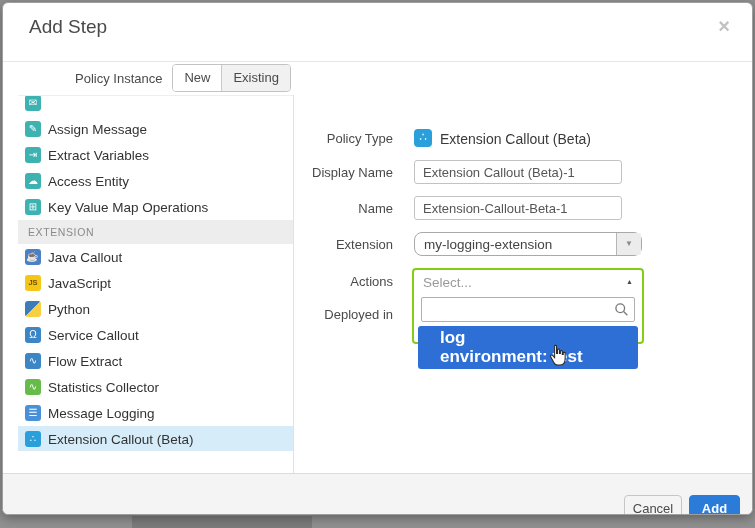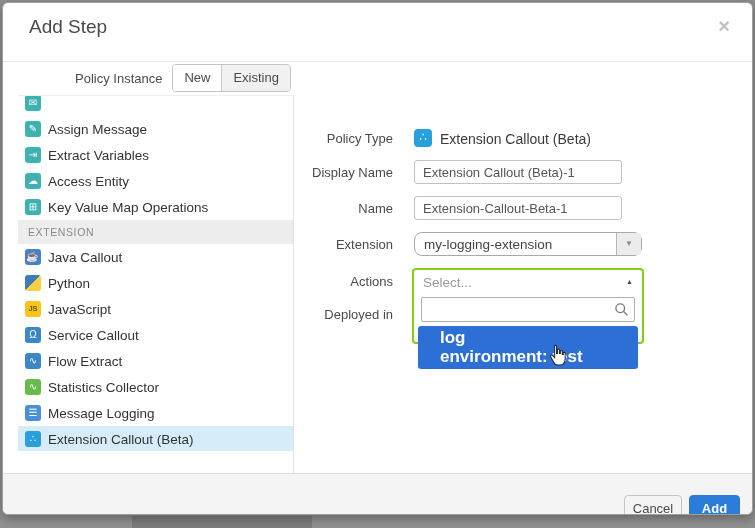--- a/index.html
+++ b/index.html
@@ -123,26 +123,26 @@
         <div class="sb-row">
           <span class="sb-icon" style="background: rgb(62, 177, 177);">⊞</span>
           <span class="sb-label">Key Value Map Operations</span>
         </div>
         <div class="sb-section">EXTENSION</div>
         <div class="sb-row">
           <span class="sb-icon" style="background: rgb(77, 127, 196);">☕</span>
           <span class="sb-label">Java Callout</span>
         </div>
         <div class="sb-row">
+          <span class="sb-icon js" style="background: rgb(245, 197, 24); color: rgb(107, 82, 0);">JS</span>
+          <span class="sb-label">JavaScript</span>
+        </div>
+        <div class="sb-row">
           <span class="sb-icon py"></span>
           <span class="sb-label">Python</span>
-        </div>
-        <div class="sb-row">
-          <span class="sb-icon js" style="background: rgb(245, 197, 24); color: rgb(107, 82, 0);">JS</span>
-          <span class="sb-label">JavaScript</span>
         </div>
         <div class="sb-row">
           <span class="sb-icon" style="background: rgb(61, 134, 198);">Ω</span>
           <span class="sb-label">Service Callout</span>
         </div>
         <div class="sb-row">
           <span class="sb-icon" style="background: rgb(61, 134, 198);">∿</span>
           <span class="sb-label">Flow Extract</span>
         </div>
         <div class="sb-row">

